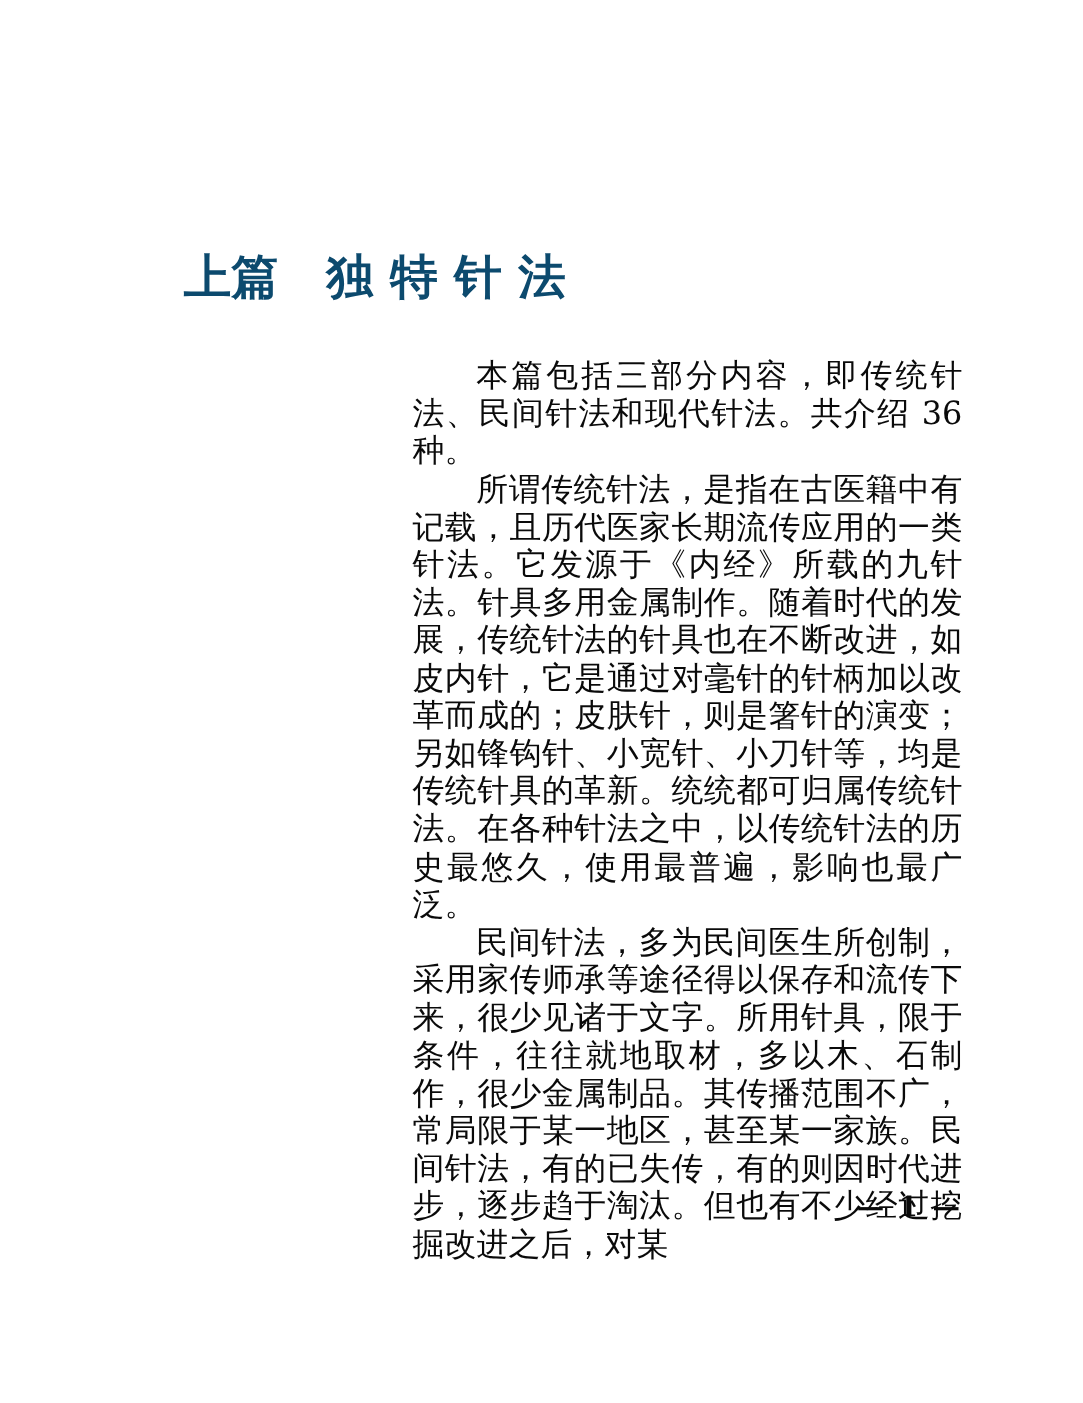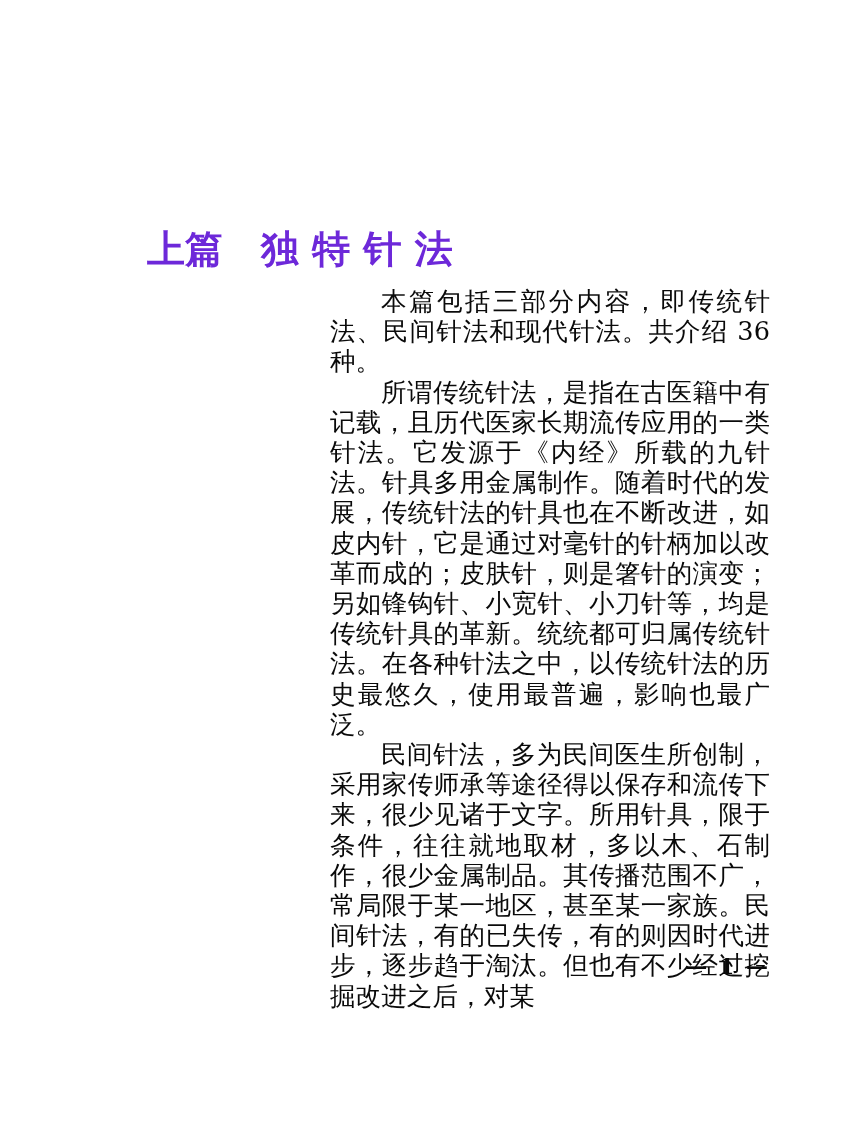--- a/index.html
+++ b/index.html
@@ -19,28 +19,28 @@
   .page {
     position: absolute;
     inset: 0;
     background: #ffffff;
   }
 
   
   .chapter-title {
     position: absolute;
     left: 147px;
-    top: 200px;
+    top: 172px;
     font-family: "DejaVu Sans", "Liberation Sans", sans-serif;
     font-weight: bold;
     font-size: 38px;
     line-height: 48px;
     letter-spacing: 0px;
     white-space: pre;
-    color: #6d28d9;
+    color: #0c4a6e;
   }
 
   
   .body-column {
     position: absolute;
     left: 330px;
     top: 286px;
     width: 440px;
   }
 

